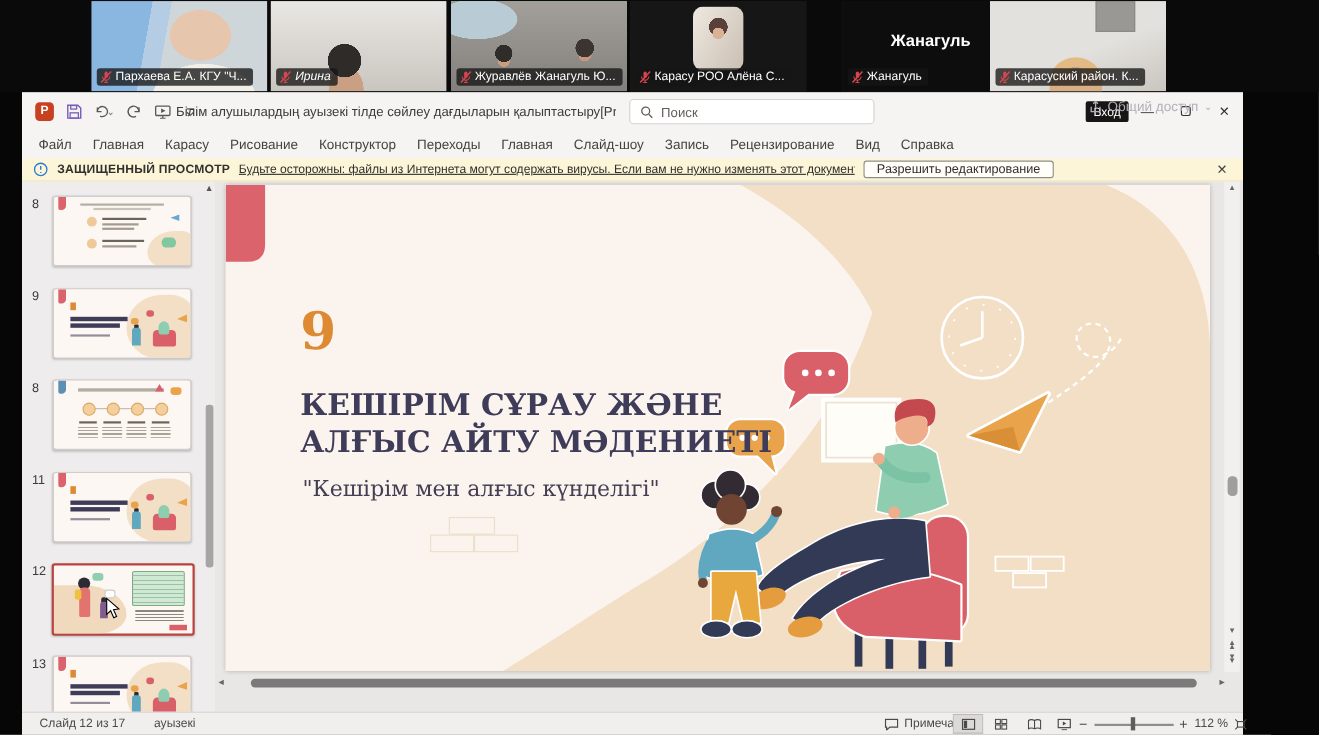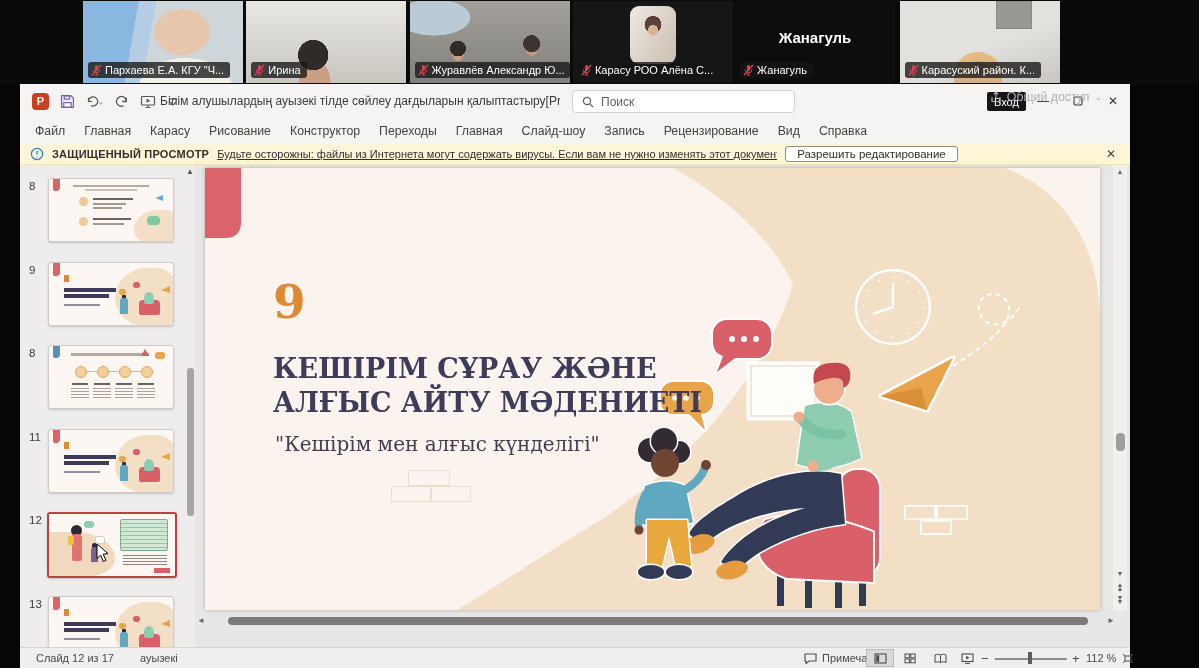--- a/index.html
+++ b/index.html
@@ -195,21 +195,21 @@
     <div class="pill">
       <svg class="mic" width="11" height="12" viewBox="0 0 11 12">
         <rect x="4" y="1" width="3" height="6" rx="1.5" fill="#d6454f"></rect>
         <path d="M2.2 5.5 a3.3 3.3 0 0 0 6.6 0 M5.5 9 v2 M3.7 11 h3.6" stroke="#d6454f" stroke-width="1" fill="none"></path>
         <path d="M1 11 L10 1" stroke="#d6454f" stroke-width="1.4"></path>
       </svg>
       <span>Пархаева Е.А. КГУ "Ч...</span>
     </div>
   </div>
 
-  <div class="tile tile-1" style="left: 246.3px;">
+  <div class="tile tile-1" style="left: 246.3px; font-style: italic;">
     <div class="tile-bg"></div>
 
     <div class="pill">
       <svg class="mic" width="11" height="12" viewBox="0 0 11 12">
         <rect x="4" y="1" width="3" height="6" rx="1.5" fill="#d6454f"></rect>
         <path d="M2.2 5.5 a3.3 3.3 0 0 0 6.6 0 M5.5 9 v2 M3.7 11 h3.6" stroke="#d6454f" stroke-width="1" fill="none"></path>
         <path d="M1 11 L10 1" stroke="#d6454f" stroke-width="1.4"></path>
       </svg>
       <span>Ирина</span>
     </div>
@@ -217,38 +217,38 @@
 
   <div class="tile tile-2 active" style="left: 409.6px;">
     <div class="tile-bg"></div>
 
     <div class="pill">
       <svg class="mic" width="11" height="12" viewBox="0 0 11 12">
         <rect x="4" y="1" width="3" height="6" rx="1.5" fill="#d6454f"></rect>
         <path d="M2.2 5.5 a3.3 3.3 0 0 0 6.6 0 M5.5 9 v2 M3.7 11 h3.6" stroke="#d6454f" stroke-width="1" fill="none"></path>
         <path d="M1 11 L10 1" stroke="#d6454f" stroke-width="1.4"></path>
       </svg>
-      <span>Журавлёв Александр Ю...</span>
+      <span>Журавлёв Жанагуль Ю...</span>
     </div>
   </div>
 
   <div class="tile tile-3" style="left: 572.9px;">
     <div class="tile-bg"></div>
 
     <div class="pill">
       <svg class="mic" width="11" height="12" viewBox="0 0 11 12">
         <rect x="4" y="1" width="3" height="6" rx="1.5" fill="#d6454f"></rect>
         <path d="M2.2 5.5 a3.3 3.3 0 0 0 6.6 0 M5.5 9 v2 M3.7 11 h3.6" stroke="#d6454f" stroke-width="1" fill="none"></path>
         <path d="M1 11 L10 1" stroke="#d6454f" stroke-width="1.4"></path>
       </svg>
       <span>Карасу РОО Алёна С...</span>
     </div>
   </div>
 
-  <div class="tile tile-4" style="left: 735px;">
+  <div class="tile tile-4" style="left: 766px;">
     <div class="tile-bg"></div>
     <div class="center-name">Жанагуль</div>
     <div class="pill">
       <svg class="mic" width="11" height="12" viewBox="0 0 11 12">
         <rect x="4" y="1" width="3" height="6" rx="1.5" fill="#d6454f"></rect>
         <path d="M2.2 5.5 a3.3 3.3 0 0 0 6.6 0 M5.5 9 v2 M3.7 11 h3.6" stroke="#d6454f" stroke-width="1" fill="none"></path>
         <path d="M1 11 L10 1" stroke="#d6454f" stroke-width="1.4"></path>
       </svg>
       <span>Жанагуль</span>
     </div>

